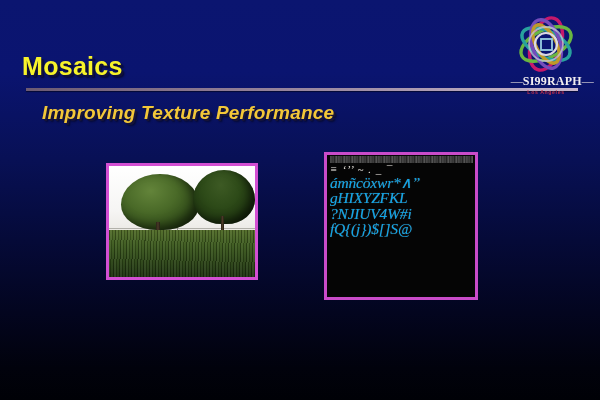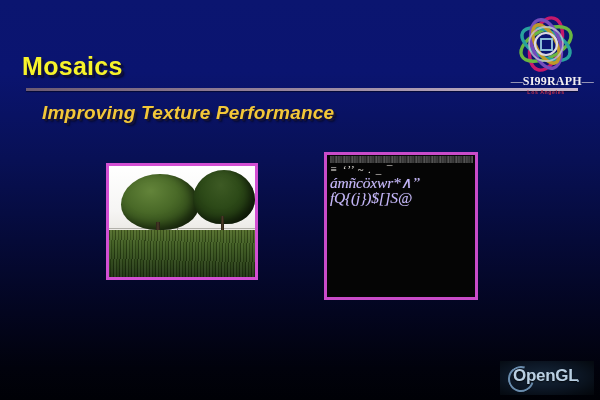--- a/index.html
+++ b/index.html
@@ -95,21 +95,21 @@
   #glyph-inner{position:absolute;inset:0;padding:1px 2px 0 3px;box-sizing:border-box;}
   #glyph-topstrip{
     height:7px;width:100%;
     background:repeating-linear-gradient(90deg,
       #3a3a3a 0px,#6b6b6b 1px,#2a2a2a 2px,#555 3px,#1c1c1c 5px,#777 6px,#222 8px);
     opacity:.85;margin-bottom:1px;
   }
   .glyph-row{
     font-family:"Liberation Serif",serif;
     font-style:italic;
-    color:#c4b5fd;
+    color:#0ea5e9;
     font-size:15.5px;
     line-height:15.4px;
     white-space:nowrap;
     letter-spacing:-0.2px;
     text-shadow:0 0 1px rgba(255,255,255,.35);
     overflow:hidden;
   }
   .glyph-row.r0{font-size:11px;line-height:11px;letter-spacing:1px;color:#ddd8d2;}
 
   
@@ -171,23 +171,20 @@
       <div class="trunk" id="tree2-trunk"></div>
       <div id="tree-grass"></div>
     </div>
   </div>
 
   <div id="glyphpanel">
     <div id="glyph-inner">
       <div id="glyph-topstrip"></div>
       <div class="glyph-row r0">≡ ‘’’ ~ . _ ¯</div>
       <div class="glyph-row">ámñcöxwr*∧”</div>
+      <div class="glyph-row">gHIXYZFKL</div>
+      <div class="glyph-row">?NJIUV4W#i</div>
       <div class="glyph-row">fQ{(j})$[]S@</div>
     </div>
   </div>
 
-  <div id="opengl">
-    <div id="ogl-swoosh"></div>
-    <div id="ogl-text">OpenGL</div>
-    <div id="ogl-dot"></div>
-  </div>
 
 </div>
 
 </body></html>

